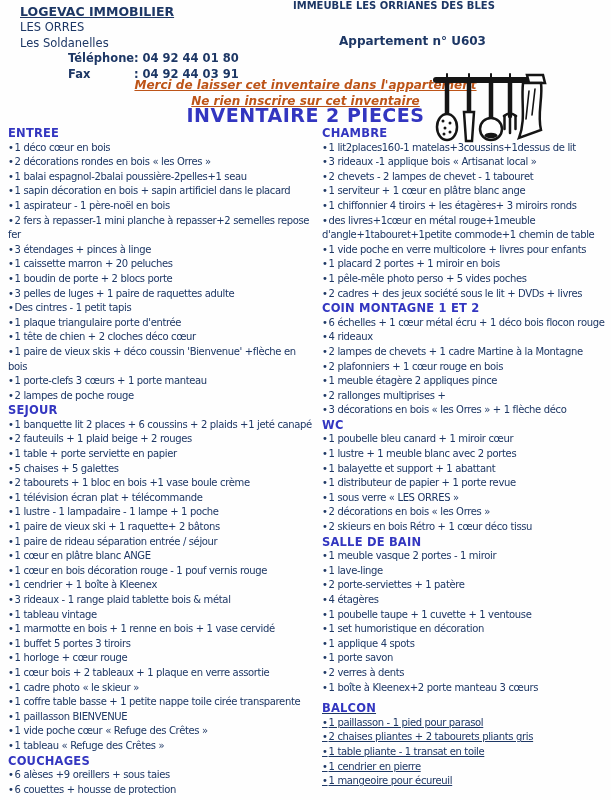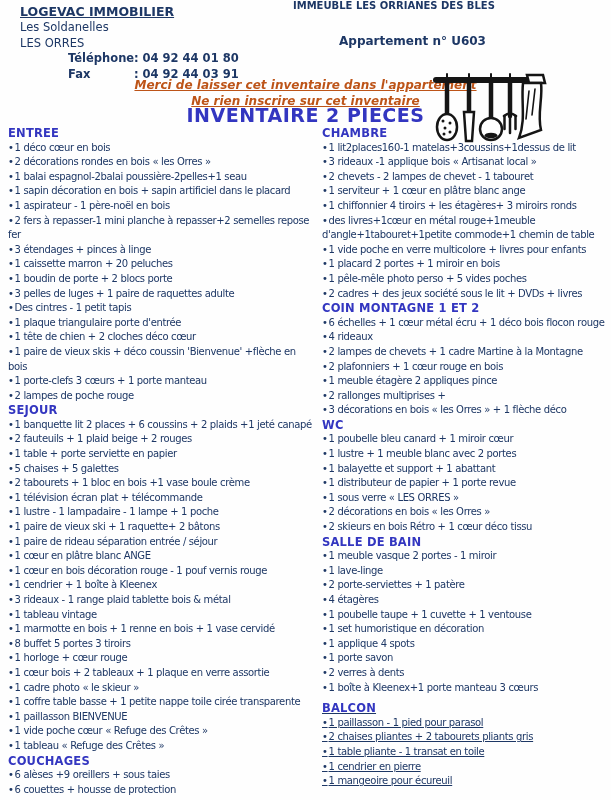--- a/index.html
+++ b/index.html
@@ -38,22 +38,22 @@
   svg .fill{fill:#151515;stroke:none;}
   svg .shape{stroke:#151515;fill:#ffffff;}
 </style>
 </head>
 <body>
 
 <div class="page">
 
   <div class="agency">
     <div class="agency-name">LOGEVAC IMMOBILIER</div>
+    <div class="agency-line">LES ORRES</div>
     <div class="agency-line">Les Soldanelles</div>
-    <div class="agency-line">LES ORRES</div>
     <div class="contact-row">
       <span class="contact-label">Téléphone</span><span>: 04 92 44 01 80</span>
     </div>
     <div class="contact-row">
       <span class="contact-label">Fax</span><span>: 04 92 44 03 91</span>
     </div>
   </div>
 
   <div class="building">IMMEUBLE LES ORRIANES DES BLES</div>
   <div class="apartment">Appartement n° U603</div>
@@ -134,21 +134,21 @@
           <div class="item"><span class="bullet">•</span><span>1 télévision écran plat + télécommande</span></div>
           <div class="item"><span class="bullet">•</span><span>1 lustre - 1 lampadaire - 1 lampe + 1 poche</span></div>
           <div class="item"><span class="bullet">•</span><span>1 paire de vieux ski + 1 raquette+ 2 bâtons</span></div>
           <div class="item"><span class="bullet">•</span><span>1 paire de rideau séparation entrée / séjour</span></div>
           <div class="item"><span class="bullet">•</span><span>1 cœur en plâtre blanc ANGE</span></div>
           <div class="item"><span class="bullet">•</span><span>1 cœur en bois décoration rouge - 1 pouf vernis rouge</span></div>
           <div class="item"><span class="bullet">•</span><span>1 cendrier + 1 boîte à Kleenex</span></div>
           <div class="item"><span class="bullet">•</span><span>3 rideaux - 1 range plaid tablette bois &amp; métal</span></div>
           <div class="item"><span class="bullet">•</span><span>1 tableau vintage</span></div>
           <div class="item"><span class="bullet">•</span><span>1 marmotte en bois + 1 renne en bois + 1 vase cervidé</span></div>
-          <div class="item"><span class="bullet">•</span><span>8 buffet 5 portes 3 tiroirs</span></div>
+          <div class="item"><span class="bullet">•</span><span>1 buffet 5 portes 3 tiroirs</span></div>
           <div class="item"><span class="bullet">•</span><span>1 horloge + cœur rouge</span></div>
           <div class="item"><span class="bullet">•</span><span>1 cœur bois + 2 tableaux + 1 plaque en verre assortie</span></div>
           <div class="item"><span class="bullet">•</span><span>1 cadre photo « le skieur »</span></div>
           <div class="item"><span class="bullet">•</span><span>1 coffre table basse + 1 petite nappe toile cirée transparente</span></div>
           <div class="item"><span class="bullet">•</span><span>1 paillasson BIENVENUE</span></div>
           <div class="item"><span class="bullet">•</span><span>1 vide poche cœur « Refuge des Crêtes »</span></div>
           <div class="item"><span class="bullet">•</span><span>1 tableau « Refuge des Crêtes »</span></div>
         </div>
         <div class="section">
           <div class="section-heading">COUCHAGES</div>
@@ -194,21 +194,21 @@
           <div class="section-heading">SALLE DE BAIN</div>
           <div class="item"><span class="bullet">•</span><span>1 meuble vasque 2 portes - 1 miroir</span></div>
           <div class="item"><span class="bullet">•</span><span>1 lave-linge</span></div>
           <div class="item"><span class="bullet">•</span><span>2 porte-serviettes + 1 patère</span></div>
           <div class="item"><span class="bullet">•</span><span>4 étagères</span></div>
           <div class="item"><span class="bullet">•</span><span>1 poubelle taupe + 1 cuvette + 1 ventouse</span></div>
           <div class="item"><span class="bullet">•</span><span>1 set humoristique en décoration</span></div>
           <div class="item"><span class="bullet">•</span><span>1 applique 4 spots</span></div>
           <div class="item"><span class="bullet">•</span><span>1 porte savon</span></div>
           <div class="item"><span class="bullet">•</span><span>2 verres à dents</span></div>
-          <div class="item"><span class="bullet">•</span><span>1 boîte à Kleenex+1 porte manteau 3 cœurs</span></div>
+          <div class="item"><span class="bullet">•</span><span>1 boîte à Kleenex+2 porte manteau 3 cœurs</span></div>
         </div>
         <div class="section gap-before">
           <div class="section-heading">BALCON</div>
           <div class="item"><span class="bullet">•</span><span>1 paillasson - 1 pied pour parasol</span></div>
           <div class="item"><span class="bullet">•</span><span>2 chaises pliantes + 2 tabourets pliants gris</span></div>
           <div class="item"><span class="bullet">•</span><span>1 table pliante - 1 transat en toile</span></div>
           <div class="item"><span class="bullet">•</span><span>1 cendrier en pierre</span></div>
           <div class="item"><span class="bullet">•</span><span>1 mangeoire pour écureuil</span></div>
         </div>
       </div>

